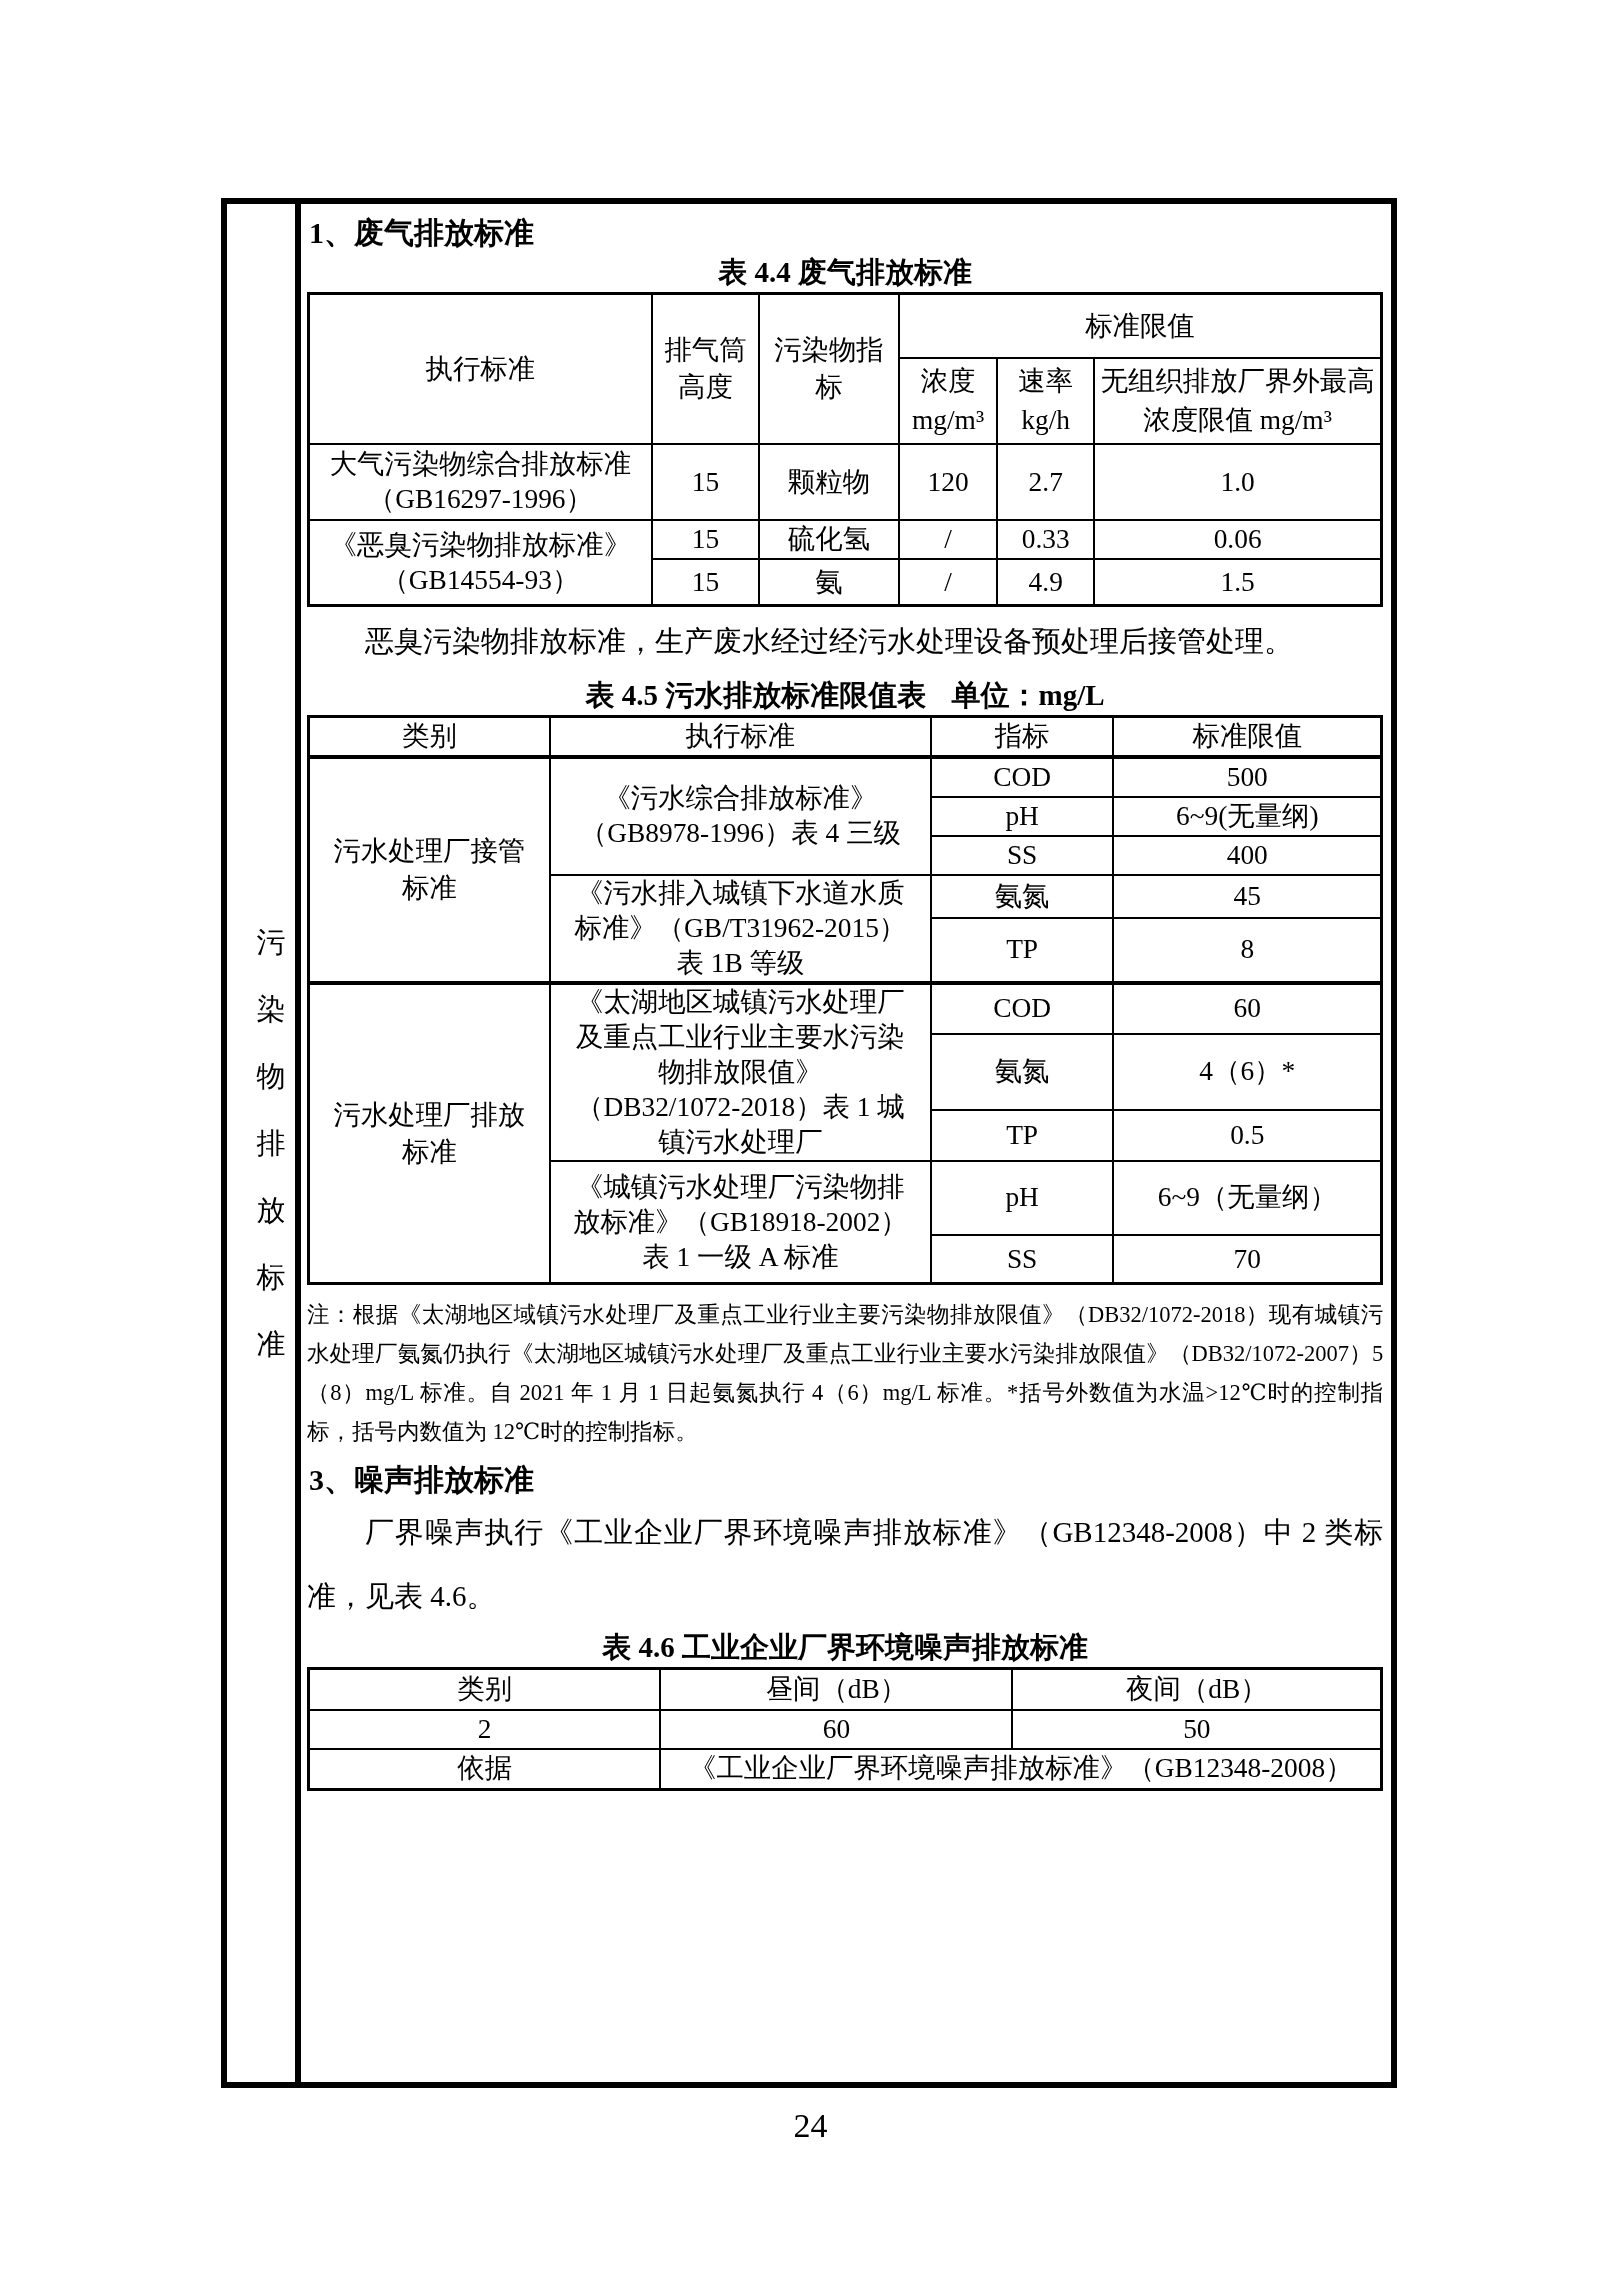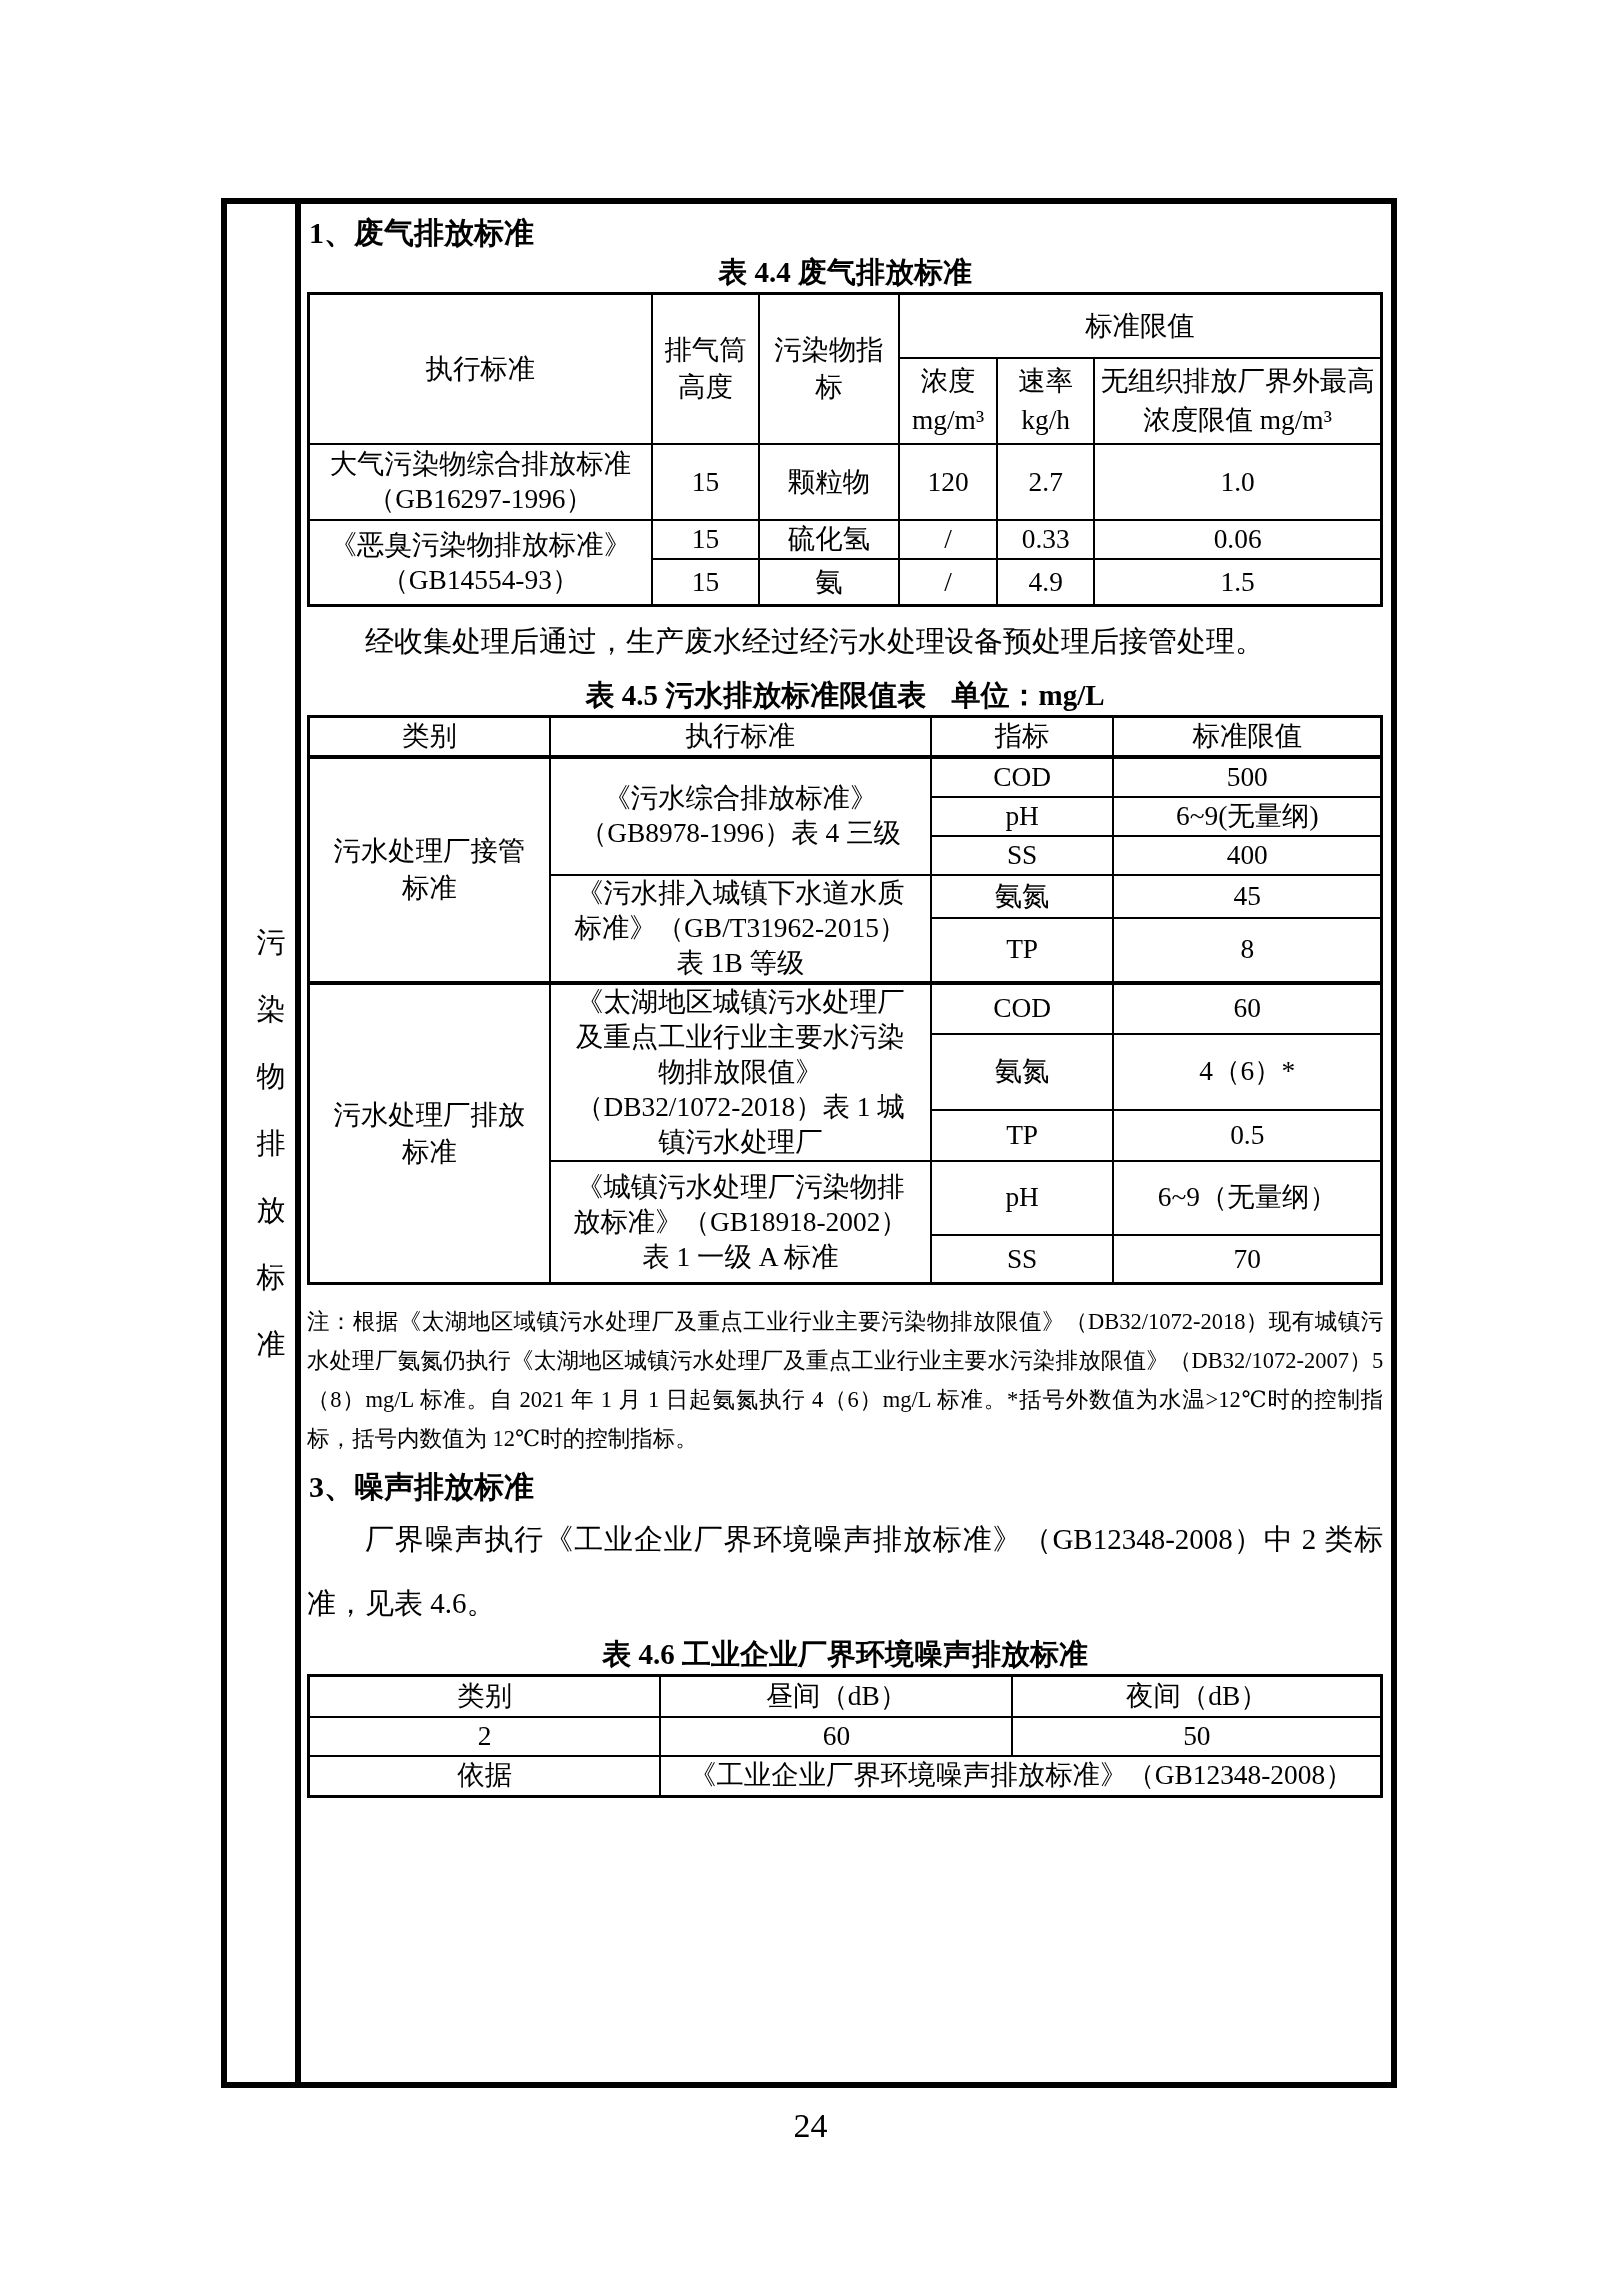--- a/index.html
+++ b/index.html
@@ -56,21 +56,21 @@
     text-align:center; vertical-align:middle;
     font-size:27.4px; line-height:37px;
     padding:0 3.9px;
     overflow:hidden;
   }
   .pre { white-space:pre-line;margin-left:20px; }
   .std-cell { line-height:35px; }
   .t45 tr.hdr td { border-bottom:4.9px solid #000; }
   .t45 tr.grp td { border-top:4.9px solid #000; }
   .note {
-    font-size:22.5px; line-height:39px; text-align:justify; margin-top:17px;
+    font-size:22.5px; line-height:39px; text-align:justify; margin-top:10px;
   }
   .pagenum {
     position:absolute; left:0; right:0; top:2107px;
     text-align:center; font-size:34px;
   }
 </style>
 </head>
 <body>
 
 <div class="frame">
@@ -140,21 +140,21 @@
         <td>15</td>
         <td>氨</td>
         <td>/</td>
         <td>4.9</td>
         <td>1.5</td>
       </tr>
     </tbody>
       </table>
 
 
-    <p class="para">经收集处理后通过，生产废水经过经污水处理设备预处理后接管处理。</p>
+    <p class="para">恶臭污染物排放标准，生产废水经过经污水处理设备预处理后接管处理。</p>
 
     <div class="tbl-caption">
       <span>表 4.5  污水排放标准限值表</span>
       <span class="caption-unit">单位：mg/L</span>
     </div>
 
     <table class="t45">
       <colgroup>
         <col style="width:22.5%">
           <col style="width:35.5%">

